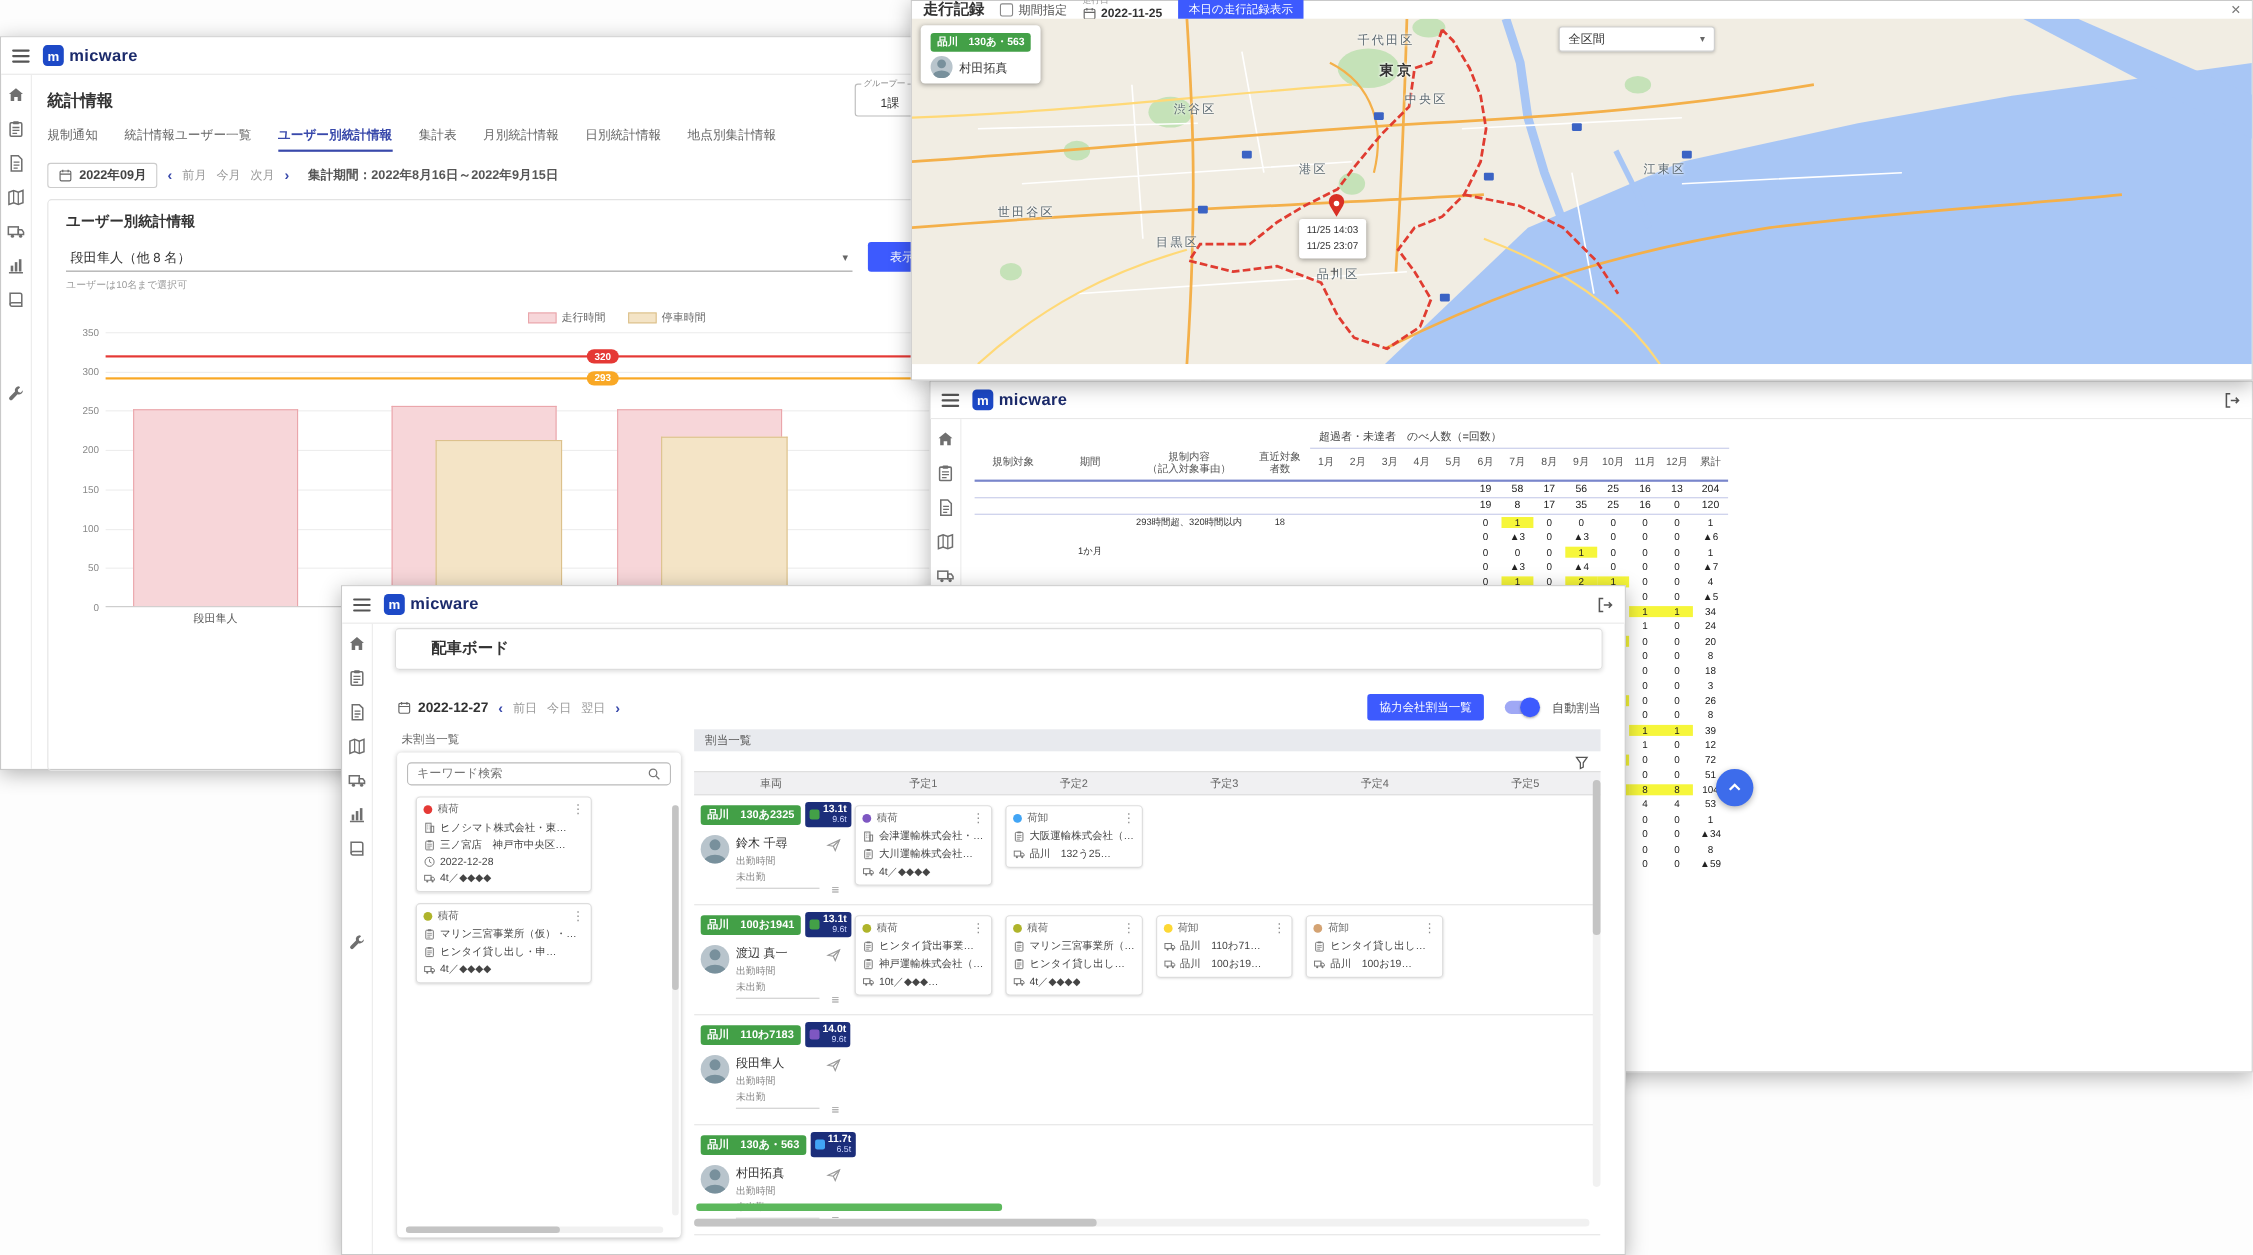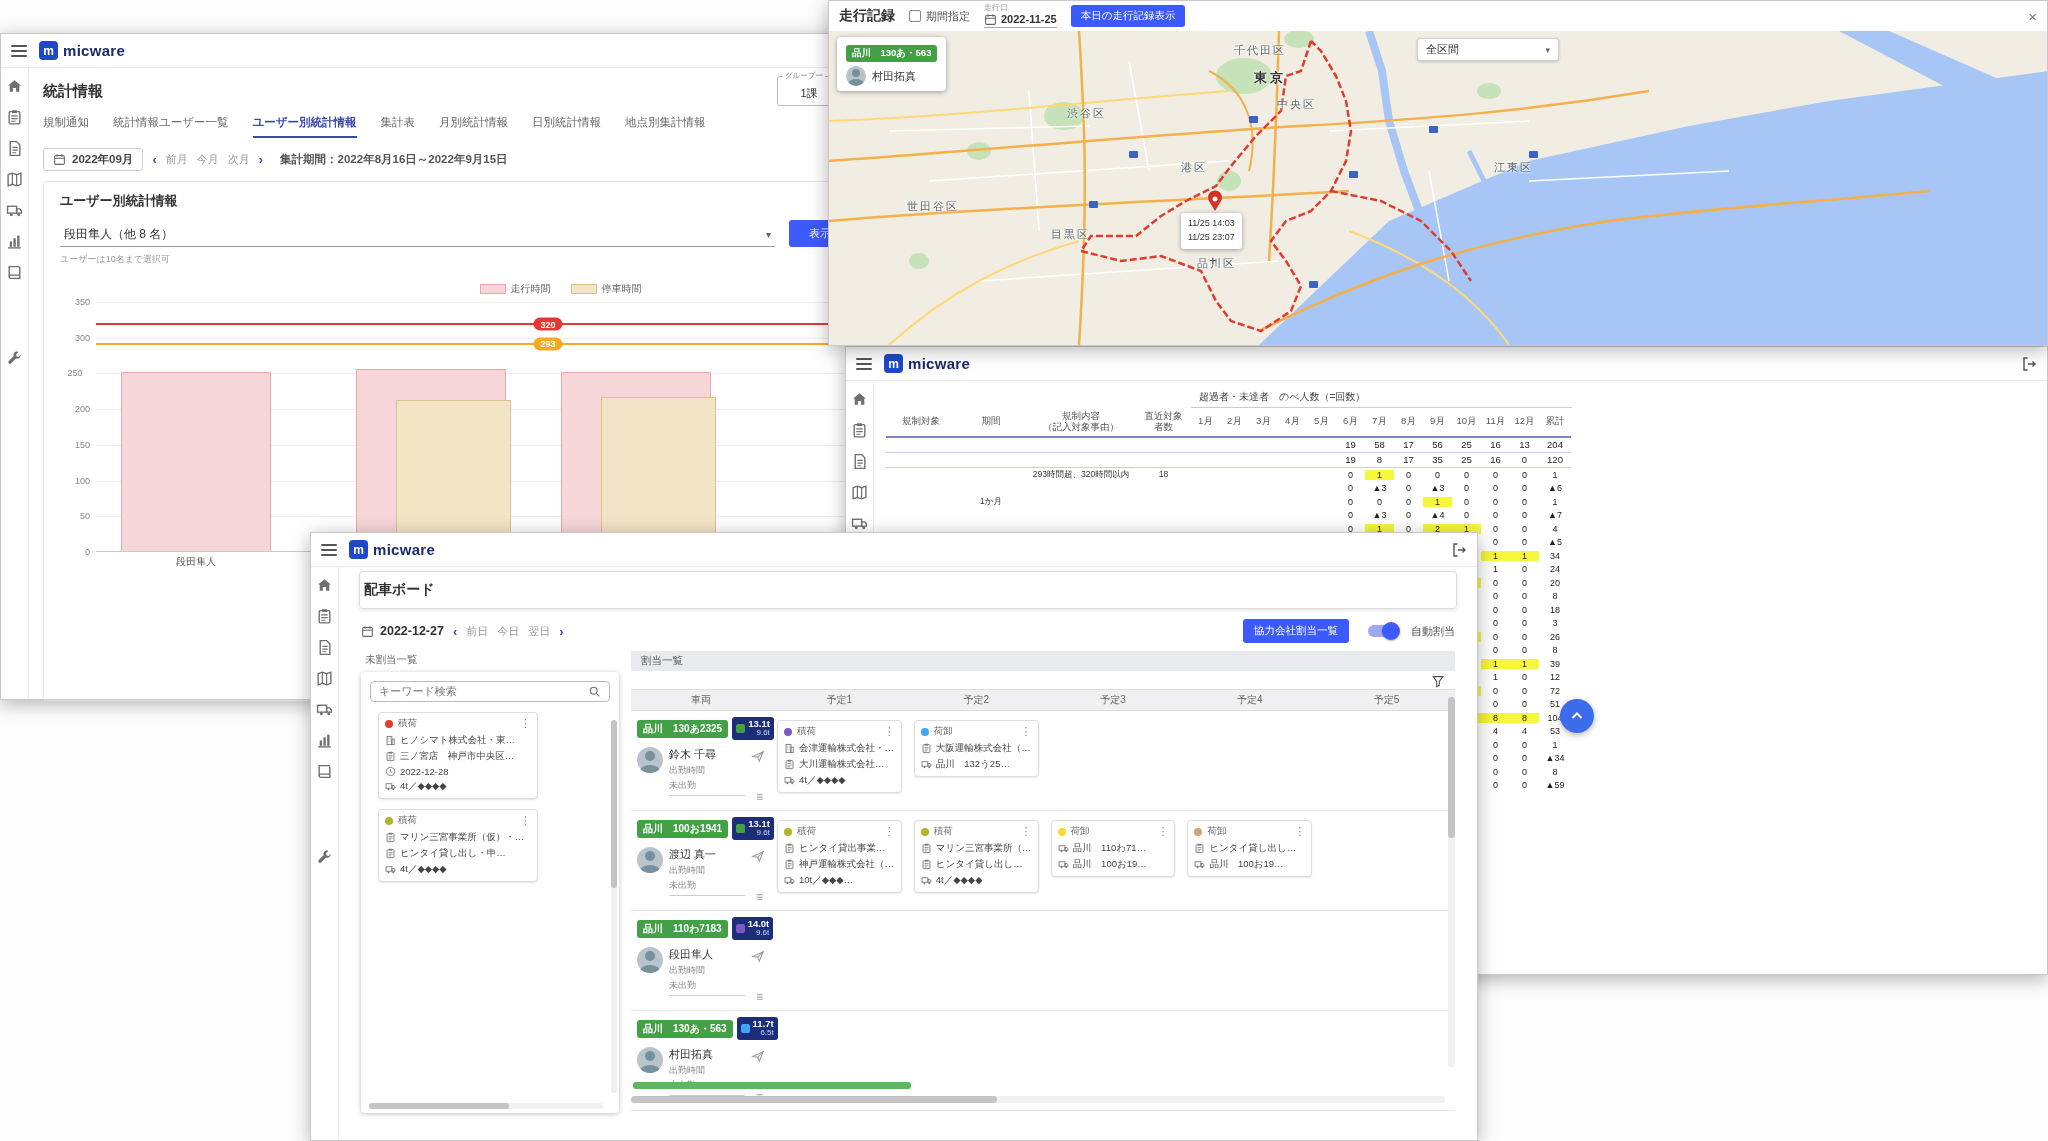--- a/index.html
+++ b/index.html
@@ -54,21 +54,21 @@
 #chart-plot{position:relative;height:250px;margin-left:36px;margin-right:8px;border-bottom:1px solid #c9c9c9}
 .gridline{position:absolute;left:0;right:0;height:1px;background:#ededed}
 .ytick{position:absolute;left:-36px;width:30px;text-align:right;font-size:9px;color:#888;transform:translateY(-50%)}
 .bar{position:absolute;bottom:0}
 .bar-run{background:#f7d6d9;border:1px solid #eaa6ab;border-bottom:none}
 .bar-stop{background:#f4e4c6;border:1px solid #dcc18c;border-bottom:none}
 .thresh{position:absolute;left:0;right:0;height:2px}
 .thresh-badge{position:absolute;transform:translate(-50%,-50%);font-size:9px;font-weight:bold;color:#fff;padding:1.5px 7px;border-radius:8px;white-space:nowrap}
 .xlabel{position:absolute;top:253px;transform:translateX(-50%);font-size:10px;color:#555;white-space:nowrap}
 
-.map-header{height:30px;display:flex;align-items:center;gap:14px;padding:0 10px;background:#fff}
+.map-header{height:16px;display:flex;align-items:center;gap:14px;padding:0 10px;background:#fff}
 .map-title{font-size:14px;font-weight:bold;color:#333}
 .checkbox-row{display:flex;align-items:center;gap:5px;font-size:11px;color:#555}
 .cbx{width:12px;height:12px;border:1.5px solid #888;border-radius:2px;background:#fff}
 .date-group{display:flex;flex-direction:column;line-height:1}
 .dg-label{font-size:8px;color:#999;margin-bottom:1px}
 .dg-row{display:flex;align-items:center;gap:4px;border-bottom:1px solid #aaa;padding-bottom:1px;font-size:11px;color:#333;font-weight:bold}
 .show-btn{background:#3d5afe;color:#fff;font-size:10.5px;padding:4px 10px;border-radius:3px;border:none;font-family:inherit}
 .map-close{margin-left:auto;font-size:15px;color:#777;cursor:pointer}
 .map-area{position:relative;height:314px;background:#f1ede3;overflow:hidden}
 .map-area svg.basemap{position:absolute;inset:0}
@@ -96,21 +96,21 @@
 #reg-month-head{font-size:9.5px;color:#555;text-align:center;border-bottom:2px solid #7986cb;padding:3px 0;margin-left:12px;width:685px;line-height:1.15}
 .two-line{white-space:pre-line}
 .reg-row{height:13.5px;font-size:9px;color:#222;text-align:center;margin-left:12px;width:685px}
 .reg-row.sum-row{height:15px;font-size:9.5px;border-bottom:1px solid #c5cae9}
 .cell-yellow{background:#f6f63a}
 .lefttxt{font-size:8.5px;color:#333;line-height:1}
 .fab{position:absolute;left:686px;top:318px;width:34px;height:34px;border-radius:50%;background:#3d6ceb;display:flex;align-items:center;justify-content:center;box-shadow:0 2px 6px rgba(0,0,0,.3);z-index:4;cursor:pointer}
 .fab svg{width:16px;height:16px}
 
 .disp-main{position:relative;flex:1;display:flex;flex-direction:column}
-.board-box{margin:4px 20px 0;border:1px solid #ddd;border-radius:4px;box-shadow:0 1px 4px rgba(0,0,0,.12);padding:9px 4px;font-size:14px;font-weight:bold;color:#333}
+.board-box{margin:4px 20px 12px;border:1px solid #ddd;border-radius:4px;box-shadow:0 1px 4px rgba(0,0,0,.12);padding:9px 32px;font-size:14px;font-weight:bold;color:#333}
 .disp-date-row{display:flex;align-items:center;gap:9px;margin:10px 22px 0;font-size:11px;color:#777}
 .disp-date{font-size:12.5px;font-weight:bold;color:#333;display:flex;gap:6px;align-items:center}
 .partner-btn{margin-left:auto;background:#3d5afe;color:#fff;border:none;border-radius:3px;font-size:10.5px;padding:5px 11px;font-family:inherit;cursor:pointer}
 .toggle{width:30px;height:12px;background:#9fa8f5;border-radius:6px;position:relative;margin:0 4px 0 10px}
 .toggle .knob{position:absolute;right:-2px;top:-3px;width:18px;height:18px;border-radius:50%;background:#3d5afe;box-shadow:0 1px 2px rgba(0,0,0,.3)}
 .auto-label{font-size:11px;color:#555}
 .panes{display:flex;gap:12px;margin:8px 22px 0;height:462px}
 .left-pane{width:258px;display:flex;flex-direction:column}
 .pane-label{font-size:10.5px;color:#666;padding:2px 4px}
 .unassigned-panel{background:#fff;border-radius:4px;box-shadow:0 1px 5px rgba(0,0,0,.25);margin-top:3px;padding:9px;flex:1;position:relative}
@@ -280,21 +280,21 @@
                 <div class="ytick" style="top: 250px;">0</div>
                 <div class="gridline" style="top: 214.286px;"></div>
                 <div class="ytick" style="top: 214.286px;">50</div>
                 <div class="gridline" style="top: 178.571px;"></div>
                 <div class="ytick" style="top: 178.571px;">100</div>
                 <div class="gridline" style="top: 142.857px;"></div>
                 <div class="ytick" style="top: 142.857px;">150</div>
                 <div class="gridline" style="top: 107.143px;"></div>
                 <div class="ytick" style="top: 107.143px;">200</div>
                 <div class="gridline" style="top: 71.4286px;"></div>
-                <div class="ytick" style="top: 71.4286px; text-align: center;">250</div>
+                <div class="ytick" style="top: 71.4286px;">250</div>
                 <div class="gridline" style="top: 35.7143px;"></div>
                 <div class="ytick" style="top: 35.7143px;">300</div>
                 <div class="gridline" style="top: 0px;"></div>
                 <div class="ytick" style="top: 0px;">350</div>
                 <div class="bar bar-run" style="left: 25px; width: 150px; height: 178.571px;"></div>
                 <div class="bar bar-run" style="left: 260px; width: 150px; height: 182.143px;"></div>
                 <div class="bar bar-run" style="left: 465px; width: 150px; height: 178.571px;"></div>
                 <div class="bar bar-stop" style="left: 300px; width: 115px; height: 151.429px;"></div>
                 <div class="bar bar-stop" style="left: 505px; width: 115px; height: 153.571px;"></div>
                 <div class="thresh" style="top: 21.4286px; background: rgb(229, 57, 53);"></div>

